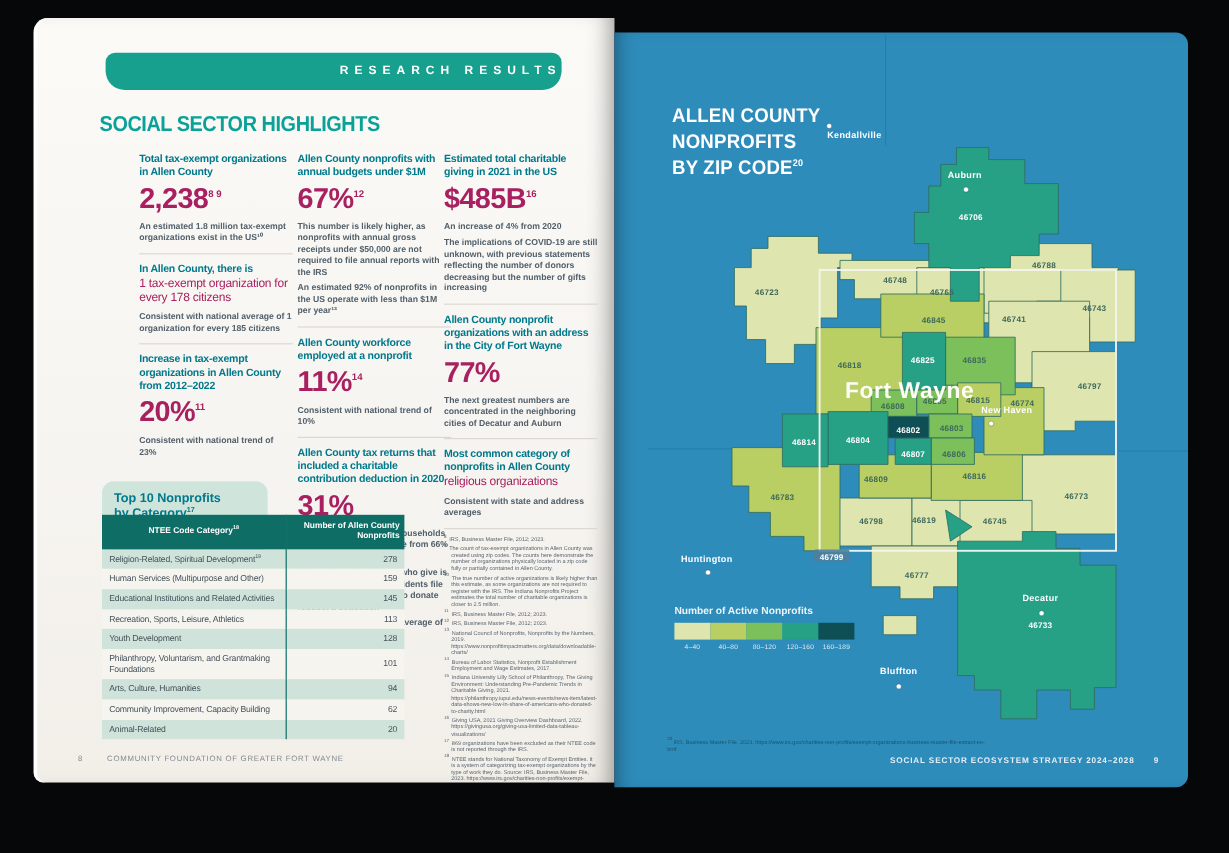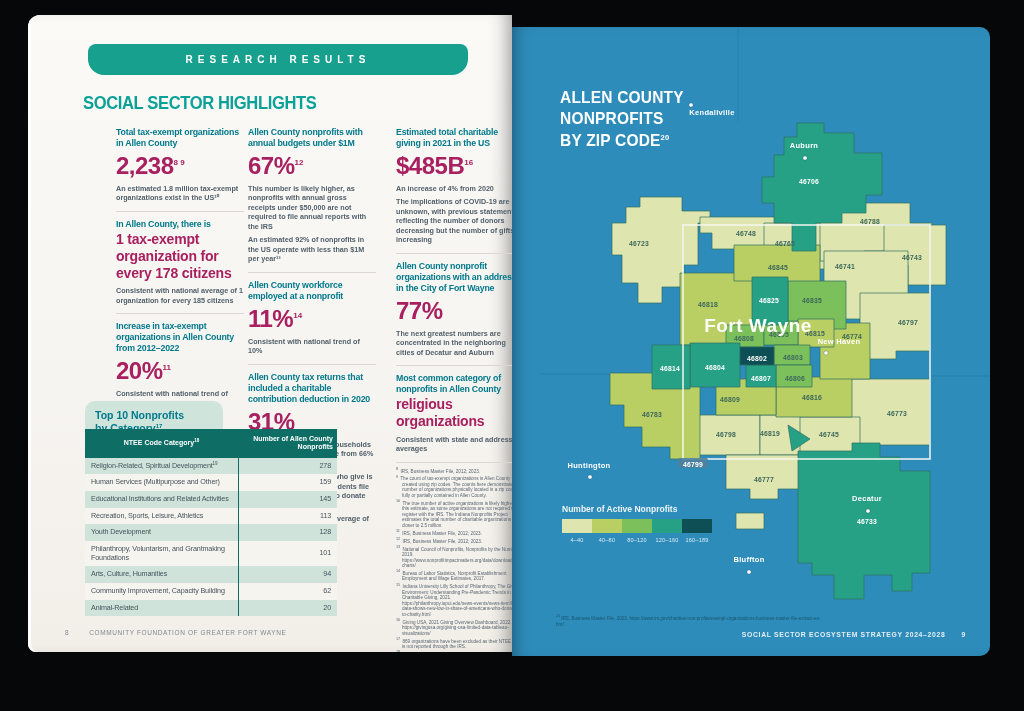--- a/index.html
+++ b/index.html
@@ -4,31 +4,31 @@
 <style>
   html,body{margin:0;padding:0;background:#060708;width:1024px;height:711px;overflow:hidden;
     font-family:"Liberation Sans",sans-serif;-webkit-font-smoothing:antialiased;}
   .spread{position:relative;width:1024px;height:711px;background:#060708;}
   
   .page-left{position:absolute;left:28px;top:15px;width:484px;height:637px;
     background:linear-gradient(180deg,#fbfaf7 0%,#f6f4f0 60%,#f2efe9 100%);
     border-radius:12px 0 0 8px;overflow:hidden;
     box-shadow:inset -16px 0 20px -14px rgba(0,0,0,.45), inset 3px 0 0 #fff;}
   .banner{position:absolute;left:60px;top:29px;width:380px;height:31px;background:#17a08e;
-    border-radius:8px 8px 16px 16px;display:flex;align-items:center;justify-content:center;}
+    border-radius:8px 8px 16px 16px;display:flex;align-items:center;justify-content:flex-end;}
   .banner span{color:#fff;font-size:10px;font-weight:bold;letter-spacing:5px;}
   .left-title{position:absolute;left:55px;top:78px;font-size:18px;font-weight:bold;color:#0aa198;
     letter-spacing:-0.4px;transform:scaleX(.92);transform-origin:left;}
   .stats-col{position:absolute;top:112px;width:128px;margin-left:33px;}
-  #col-0{left:55px}#col-1{left:187px}#col-2{left:335px}
+  #col-0{left:55px}#col-1{left:187px}#col-2{left:309px}
   .stat{padding:7px 0 8px;border-bottom:1px solid #dcd8d1;}
   .stat:first-child{padding-top:0}
   .stat:last-child{border-bottom:none}
   .stat-heading{font-size:8.8px;font-weight:bold;color:#00798c;line-height:1.25;letter-spacing:-0.2px;}
-  .stat-accent{font-size:14px;font-weight:bold;color:#a8205f;line-height:1.22;letter-spacing:-0.2px;margin-top:1px;}
+  .stat-accent{font-size:10px;font-weight:normal;color:#a8205f;line-height:1.22;letter-spacing:-0.2px;margin-top:1px;}
   .stat-value{font-size:24px;font-weight:bold;color:#a8205f;margin:3px 0 1px;letter-spacing:-0.5px;}
   .stat-value .sup{font-size:8px;vertical-align:super;letter-spacing:0;}
   .stat-note{font-size:7.2px;color:#51606b;line-height:1.32;margin:4px 0 0;font-weight:bold;}
   .table-title{position:absolute;left:57px;top:386px;width:118px;background:#cfe4da;border-radius:10px;
     padding:8px 10px 26px;z-index:1;}
   .table-title div{font-size:10.5px;font-weight:bold;color:#00798c;line-height:1.25;}
   .table-title .sup{font-size:6px;vertical-align:super;}
   .nptable{position:absolute;left:57px;top:414px;width:252px;border-collapse:collapse;z-index:2;}
   .nptable th{background:#0e6e66;color:#fff;font-size:7px;font-weight:bold;padding:6px 4px;text-align:center;line-height:1.2;}
   .nptable th .sup{font-size:4.5px;vertical-align:super;}

